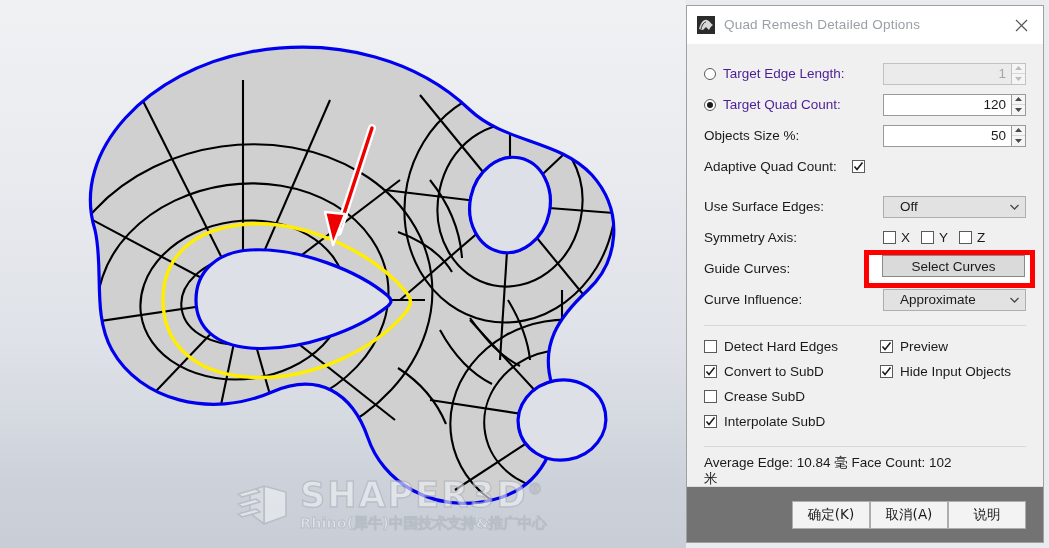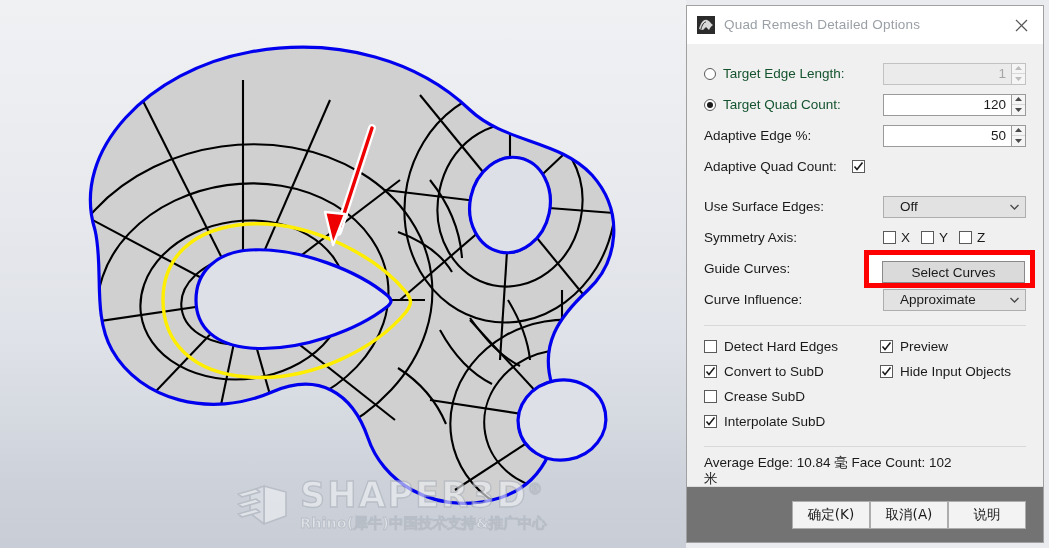--- a/index.html
+++ b/index.html
@@ -62,21 +62,21 @@
   
   .radio{
     width:12px;height:12px;border:1px solid #5a5a5a;border-radius:50%;
     background:#fff;box-sizing:border-box;margin-right:7px;flex:0 0 auto;
     position:relative;
   }
   .radio.on:after{
     content:"";position:absolute;left:2px;top:2px;width:6px;height:6px;
     border-radius:50%;background:#1a1a1a;
   }
-  .radio-lbl{font-size:13.5px;color:#14532d;}
+  .radio-lbl{font-size:13.5px;color:#4c1d95;}
 
   
   .spin{display:flex;height:22px;flex:0 0 auto;margin-left:auto;}
   .spin-in{
     width:128px;height:22px;box-sizing:border-box;
     border:1px solid #9a9a9a;border-right:none;background:#fff;
     display:flex;align-items:center;justify-content:flex-end;
     padding-right:5px;font-size:13.5px;color:#1a1a1a;
   }
   .spin-in.dis{background:#ebebeb;border-color:#c2c2c2;color:#a6a6a6;}
@@ -111,21 +111,21 @@
     display:flex;align-items:center;justify-content:center;
     font-size:13.5px;color:#1a1a1a;
   }
   #red-box{
     position:absolute;left:160px;top:-3px;width:171px;height:38px;
     border:5px solid #ff0000;box-sizing:border-box;
     background:#ffffff;
   }
   #red-box-inner{
     position:absolute;left:0;top:0;right:0;bottom:0;
-    display:flex;align-items:flex-end;justify-content:center;margin-left:8px;
+    display:flex;align-items:flex-start;justify-content:center;margin-left:8px;
   }
 
   hr.sep{border:none;border-top:1px solid #d8d8d8;margin:10px 0 8px 0;}
 
   .cbrow{display:flex;align-items:center;height:25px;}
   .cbitem{display:flex;align-items:center;}
   .cbitem .cb{margin-right:7px;}
   .cbtext{font-size:13.5px;color:#1a1a1a;}
   .col2{margin-left:auto;width:146px;}
 
@@ -347,21 +347,21 @@
             <div class="spin-dn">
               <svg width="7" height="4" viewBox="0 0 7 4">
                   <path d="M3.5,4 L0,0 L7,0 Z" fill="#4a4a4a"></path>
                 </svg>
             </div>
           </div>
         </div>
       </div>
 
       <div class="row">
-        <div class="lbl lbl-w">Adaptive Edge %:</div>
+        <div class="lbl lbl-w">Objects Size %:</div>
         <div class="spin">
           <div class="spin-in">50</div>
           <div class="spin-btns">
             <div class="spin-up">
               <svg width="7" height="4" viewBox="0 0 7 4">
                   <path d="M3.5,0 L7,4 L0,4 Z" fill="#4a4a4a"></path>
                 </svg>
             </div>
             <div class="spin-dn">
               <svg width="7" height="4" viewBox="0 0 7 4">

